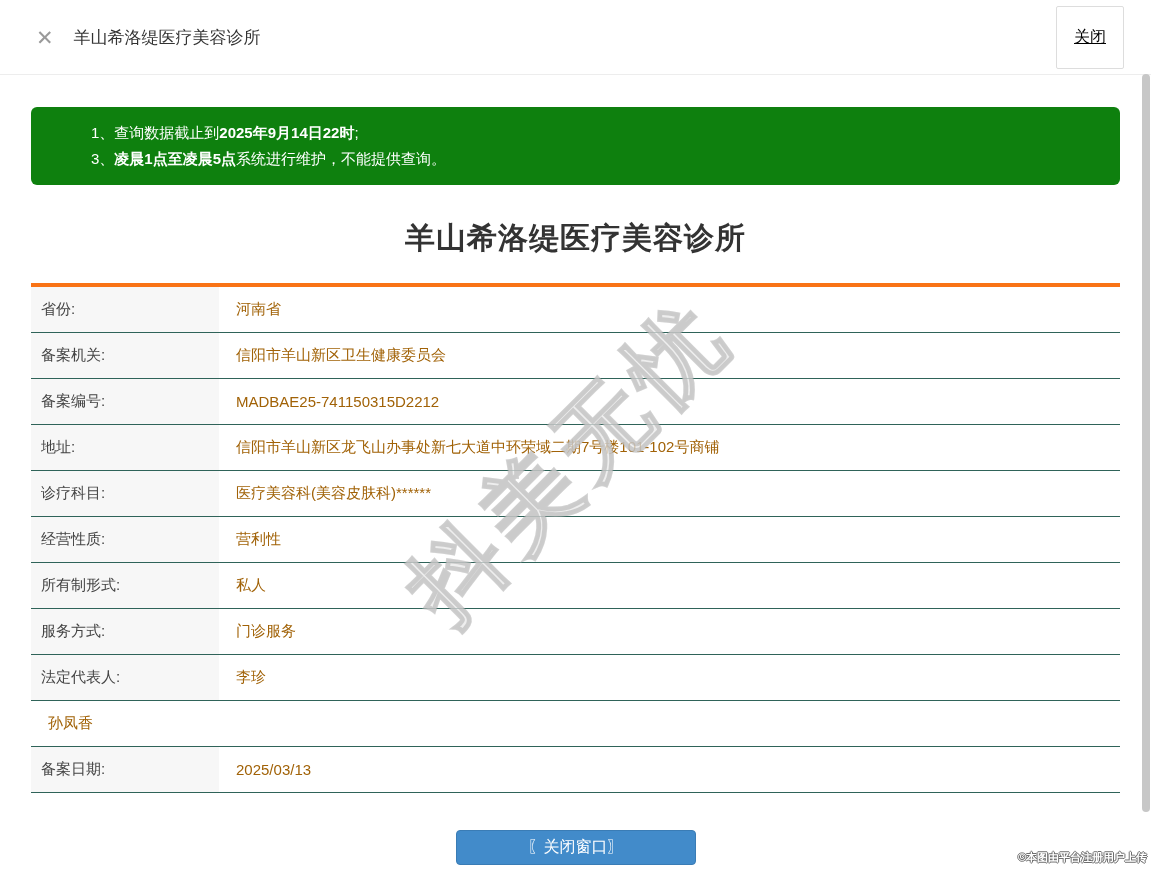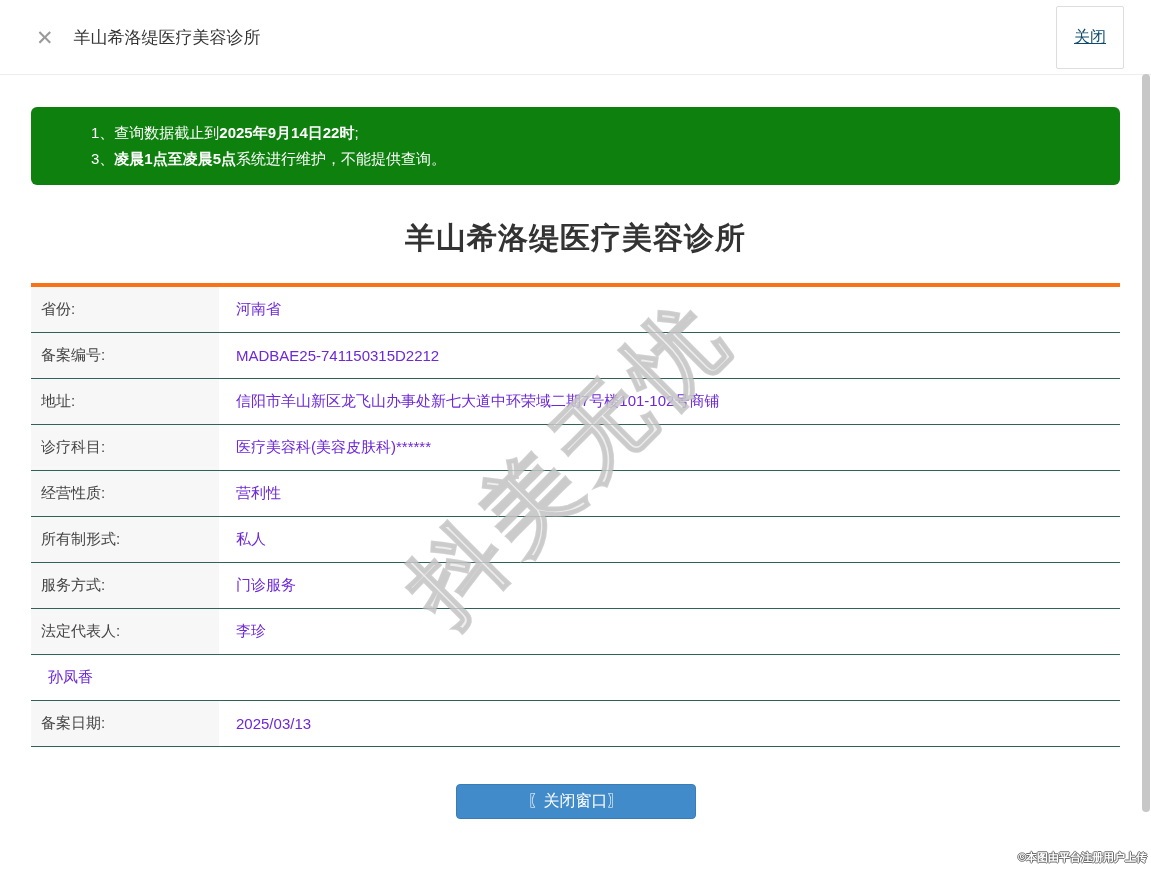--- a/index.html
+++ b/index.html
@@ -28,21 +28,21 @@
   }
   .h-title {
     font-size: 17px;
     color: #333;
     flex: 1;
   }
   .h-close-btn {
     background: #fff;
     border: 1px solid #ddd;
     border-radius: 2px;
-    color: #0c4a6e;
+    color: #000000;
     font-size: 16px;
     padding: 20px 17px;
     cursor: pointer;
     font-family: inherit;
     text-decoration: underline;
   }
   
   .scrollbar-thumb {
     position: absolute;
     right: 1px;
@@ -89,21 +89,21 @@
     background: #f7f7f7;
     color: #444;
     font-size: 15px;
     display: flex;
     align-items: center;
     padding-left: 10px;
     flex-shrink: 0;
   }
   .info-value {
     flex: 1;
-    color: #6d28d9;
+    color: #a16207;
     font-size: 15px;
     display: flex;
     align-items: center;
     padding-left: 17px;
     background: #fff;
   }
   
   .btn-area { text-align: center; margin-top: 37px; }
   .close-window-btn {
     background: #428bca;
@@ -165,20 +165,24 @@
   </div>
 
   <div class="main-title">羊山希洛缇医疗美容诊所</div>
 
   <div class="info-table">
     <div class="info-row">
       <div class="info-label">省份:</div>
       <div class="info-value">河南省</div>
     </div>
     <div class="info-row">
+      <div class="info-label">备案机关:</div>
+      <div class="info-value">信阳市羊山新区卫生健康委员会</div>
+    </div>
+    <div class="info-row">
       <div class="info-label">备案编号:</div>
       <div class="info-value">MADBAE25-741150315D2212</div>
     </div>
     <div class="info-row">
       <div class="info-label">地址:</div>
       <div class="info-value">信阳市羊山新区龙飞山办事处新七大道中环荣域二期7号楼101-102号商铺</div>
     </div>
     <div class="info-row">
       <div class="info-label">诊疗科目:</div>
       <div class="info-value">医疗美容科(美容皮肤科)******</div>

